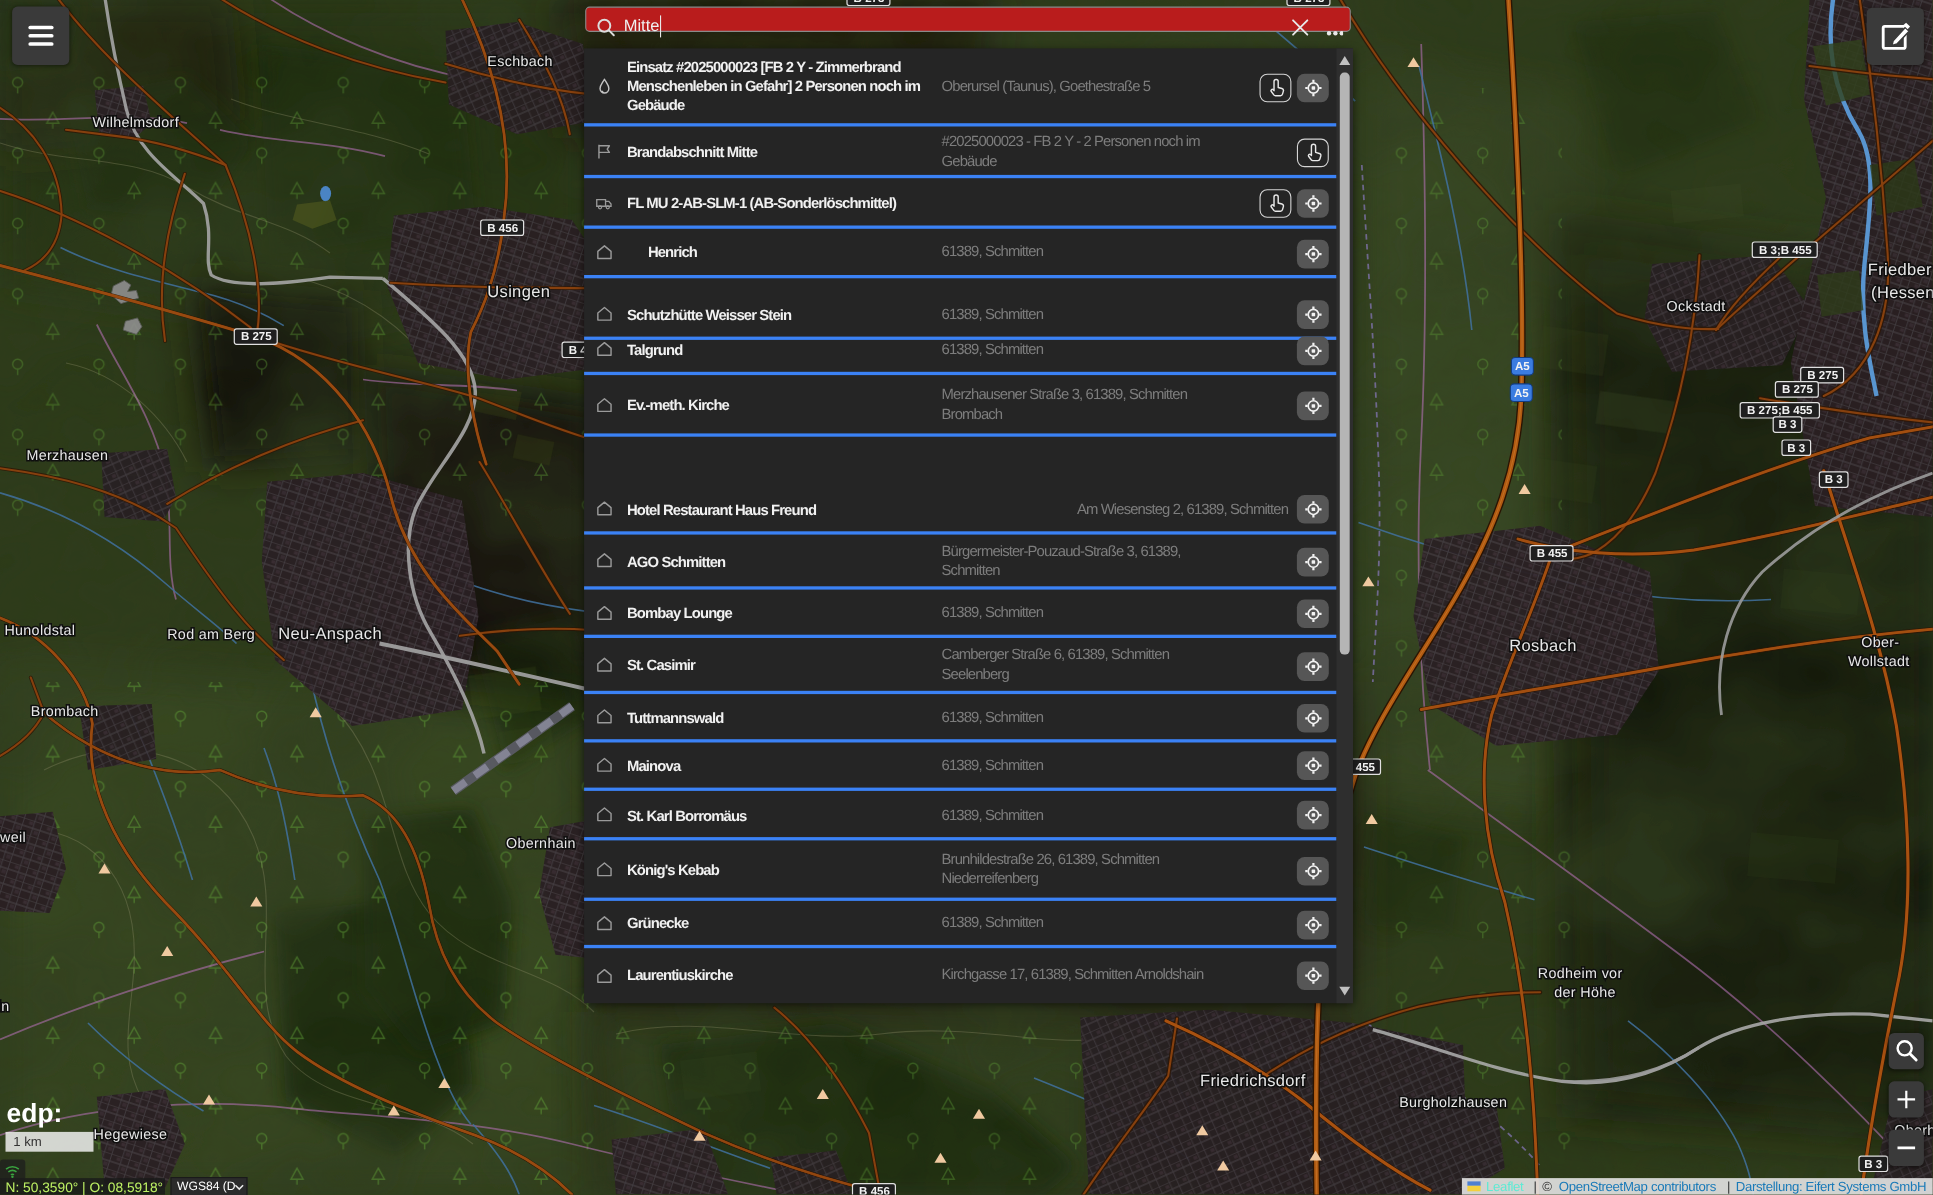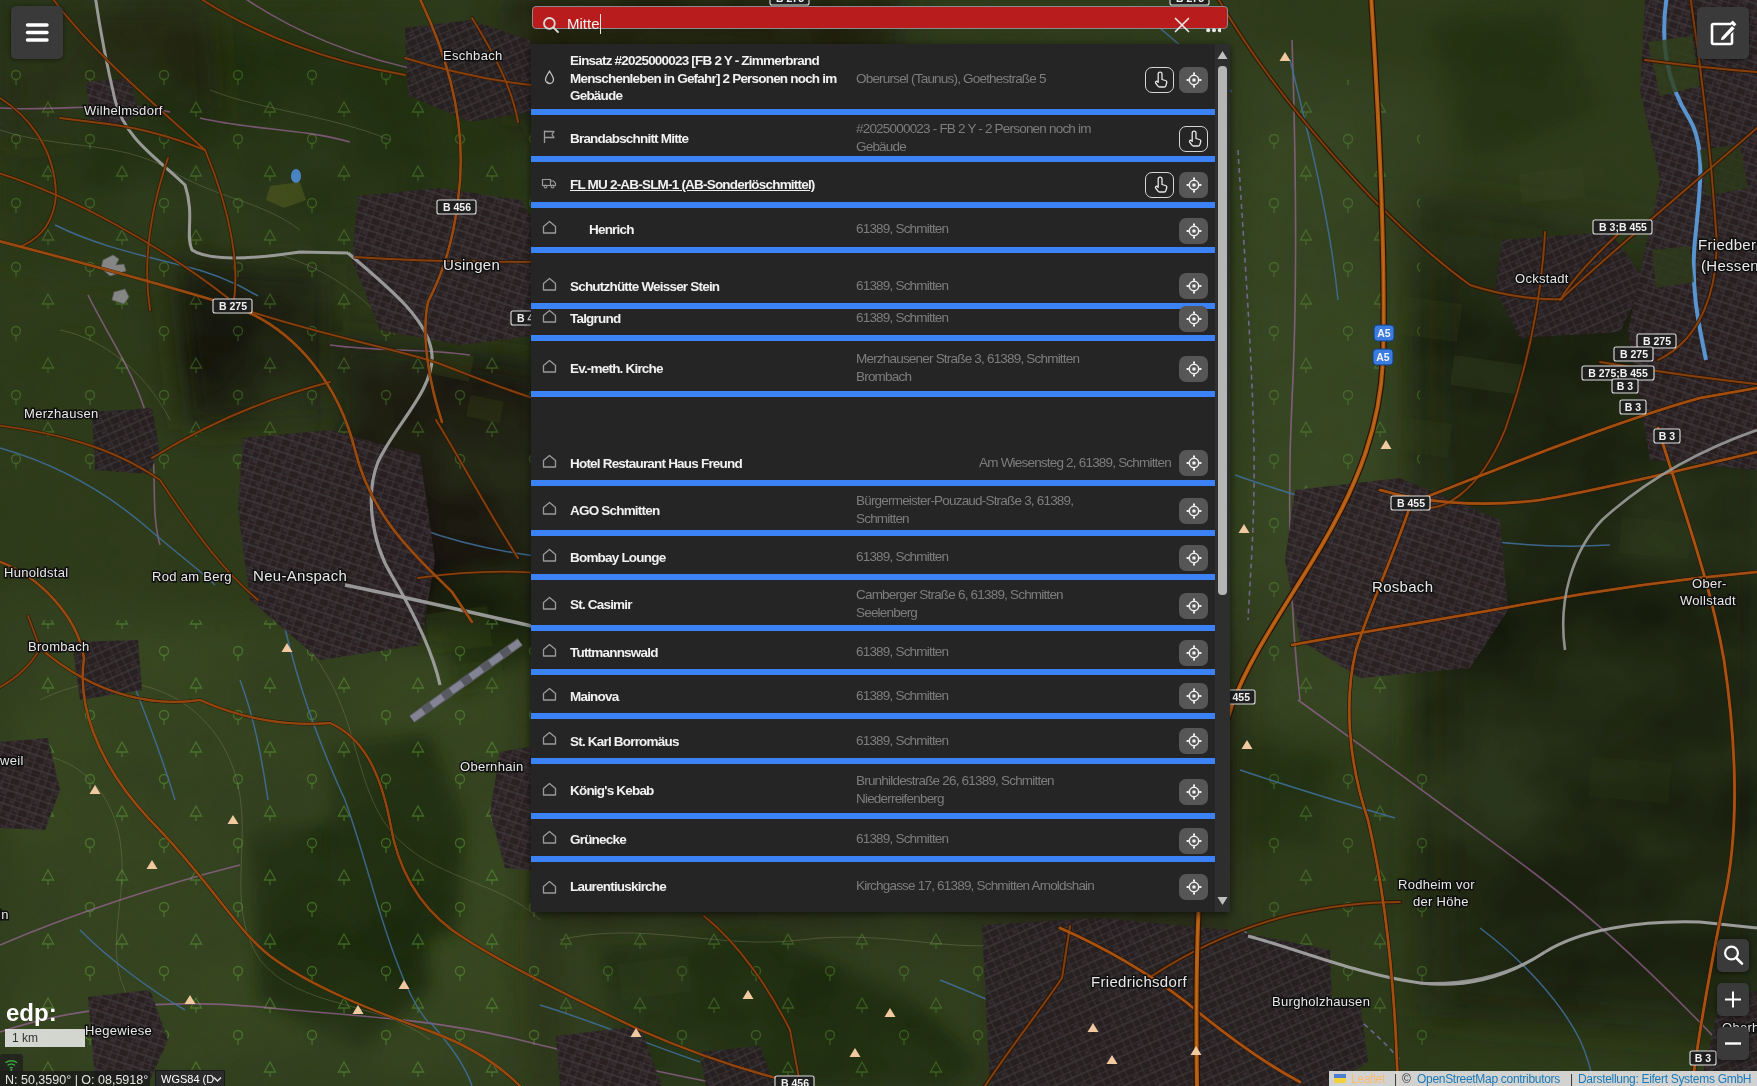--- a/index.html
+++ b/index.html
@@ -4,21 +4,21 @@
 <style>
   html,body{margin:0;padding:0;width:1757px;height:1086px;overflow:hidden;background:#32401d;
     font-family:"Liberation Sans", sans-serif;}
   #map{position:absolute;left:0;top:0;width:1757px;height:1086px;}
   .btn-dark{position:absolute;background:#3a3a3a;border-radius:5px;box-shadow:0 1px 4px rgba(0,0,0,.5);}
   
   #searchbar{position:absolute;left:532px;top:6px;width:696px;height:23px;background:#b91c1c;
     border:1px solid #8a8a8a;border-radius:4px;box-sizing:border-box;z-index:20;}
   #panel{position:absolute;left:531px;top:44px;width:699px;height:868px;background:#252525;z-index:19;
     box-shadow:0 2px 8px rgba(0,0,0,.6);}
-  .row{position:absolute;left:0;width:684px;border-bottom:6px solid #3b82f6;box-sizing:border-box;}
+  .row{position:absolute;left:0;width:684px;border-bottom:3px solid #3b82f6;box-sizing:border-box;}
   .ricon{position:absolute;left:10px;top:50%;margin-top:-8px;width:17px;height:17px;}
   .rtitle{position:absolute;left:39px;font-weight:bold;font-size:13.5px;letter-spacing:-0.8px;color:#f1f1f1;line-height:17.5px;width:280px;}
   .rsec{position:absolute;left:325px;font-size:13.5px;letter-spacing:-0.8px;color:#7d7d7d;line-height:18px;width:315px;}
   .fingerbtn{position:absolute;width:29px;height:26px;border:1.5px solid #d5d5d5;border-radius:7px;
     box-sizing:border-box;}
   .locbtn{position:absolute;width:29px;height:26px;background:#565656;border-radius:7px;}
   .cicon{position:absolute;left:50%;top:50%;transform:translate(-50%,-50%);}
 </style>
 </head>
 <body>
@@ -534,21 +534,21 @@
     <div class="fingerbtn" style="left:648px;top:10.5px;">
         <svg class="cicon" width="18" height="19" viewBox="0 0 18 19">
           <use href="#i-finger"></use>
         </svg>
       </div>
   </div>
   <div class="row" style="top:118px;height:46px;">
     <svg class="ricon" viewBox="0 0 17 17">
         <use href="#i-truck"></use>
       </svg>
-    <div class="rtitle" style="top:14px;width:420px;text-decoration:underline;">FL MU 2-AB-SLM-1 (AB-Sonderlöschmittel)</div>
+    <div class="rtitle" style="top:14px;width:420px;">FL MU 2-AB-SLM-1 (AB-Sonderlöschmittel)</div>
     <div class="fingerbtn" style="left:614px;top:9.5px;">
         <svg class="cicon" width="18" height="19" viewBox="0 0 18 19">
           <use href="#i-finger"></use>
         </svg>
       </div>
     <div class="locbtn" style="left:648px;top:9.5px;">
         <svg class="cicon" width="18" height="18" viewBox="0 0 18 18">
           <use href="#i-loc"></use>
         </svg>
       </div>
@@ -741,21 +741,21 @@
   <svg width="23" height="19" viewBox="0 0 23 19">
       <g fill="none" stroke="#3aa33f" stroke-width="1.4">
     <path d="M5.5,8.8 a9,9 0 0 1 11.6,0" fill="none"></path>
     <path d="M7.6,11.4 a6,6 0 0 1 7.4,0" fill="none"></path>
     <path d="M9.8,13.9 a3,3 0 0 1 3,0" fill="none"></path>
       </g>
     <circle cx="11.3" cy="15.8" r="1.1" fill="#3aa33f"></circle>
   </svg>
 </div>
 <div style="position:absolute;left:0px;top:1071px;width:150px;height:15px;background:rgba(25,25,25,.8);z-index:14;"></div>
-<div style="position:absolute;left:5px;top:1073px;font-size:12.5px;color:#e5e5e5;z-index:15;">N: 50,3590° | O: 08,5918°</div>
+<div style="position:absolute;left:5px;top:1073px;font-size:12.5px;color:#bef264;z-index:15;">N: 50,3590° | O: 08,5918°</div>
 <div style="position:absolute;left:155px;top:1070px;width:68px;height:16px;background:#2b2b2b;border:1px solid #1a1a1a;z-index:15;color:#fff;font-size:12px;">
   <span style="position:absolute;left:5px;top:2px;font-size:11px;">WGS84 (D</span>
   <svg style="position:absolute;right:2px;top:5px;" width="9" height="7">
       <path d="M1,1.5 L4.5,5 L8,1.5" stroke="#e8e8e8" stroke-width="1.4" fill="none"></path>
     </svg>
 </div>
 
 <div class="btn-dark" style="left:1717px;top:939px;width:32px;height:33px;z-index:15;">
   <svg width="32" height="33" viewBox="0 0 32 33">
     <circle cx="14.5" cy="14" r="6.4" fill="none" stroke="#fff" stroke-width="2.2"></circle>
@@ -771,19 +771,19 @@
   <svg width="32" height="33">
       <path d="M8,16.5 H24" stroke="#fff" stroke-width="2.4"></path>
     </svg>
 </div>
 
 <div style="position:absolute;left:1329px;top:1071px;width:428px;height:15px;background:rgba(228,228,228,.9);z-index:15;font-size:12px;letter-spacing:-0.3px;">
   <span style="position:absolute;left:5px;top:3px;width:12px;height:8.5px;">
     <span style="position:absolute;left:0;top:0;width:12px;height:4.25px;background:#4d7fd0;"></span>
     <span style="position:absolute;left:0;top:4.25px;width:12px;height:4.25px;background:#f3d03e;"></span>
   </span>
-  <span style="position:absolute;left:22px;top:1px;color:#fdba74;">Leaflet</span>
+  <span style="position:absolute;left:22px;top:1px;color:#5eead4;">Leaflet</span>
   <span style="position:absolute;left:65px;top:1px;color:#333;">|</span>
   <span style="position:absolute;left:73px;top:1px;color:#333;">©</span>
   <span style="position:absolute;left:88px;top:1px;color:#1a7ab8;">OpenStreetMap contributors</span>
   <span style="position:absolute;left:241px;top:1px;color:#333;">|</span>
   <span style="position:absolute;left:249px;top:1px;color:#1a7ab8;">Darstellung: Eifert Systems GmbH</span>
 </div>
 
 </body></html>

